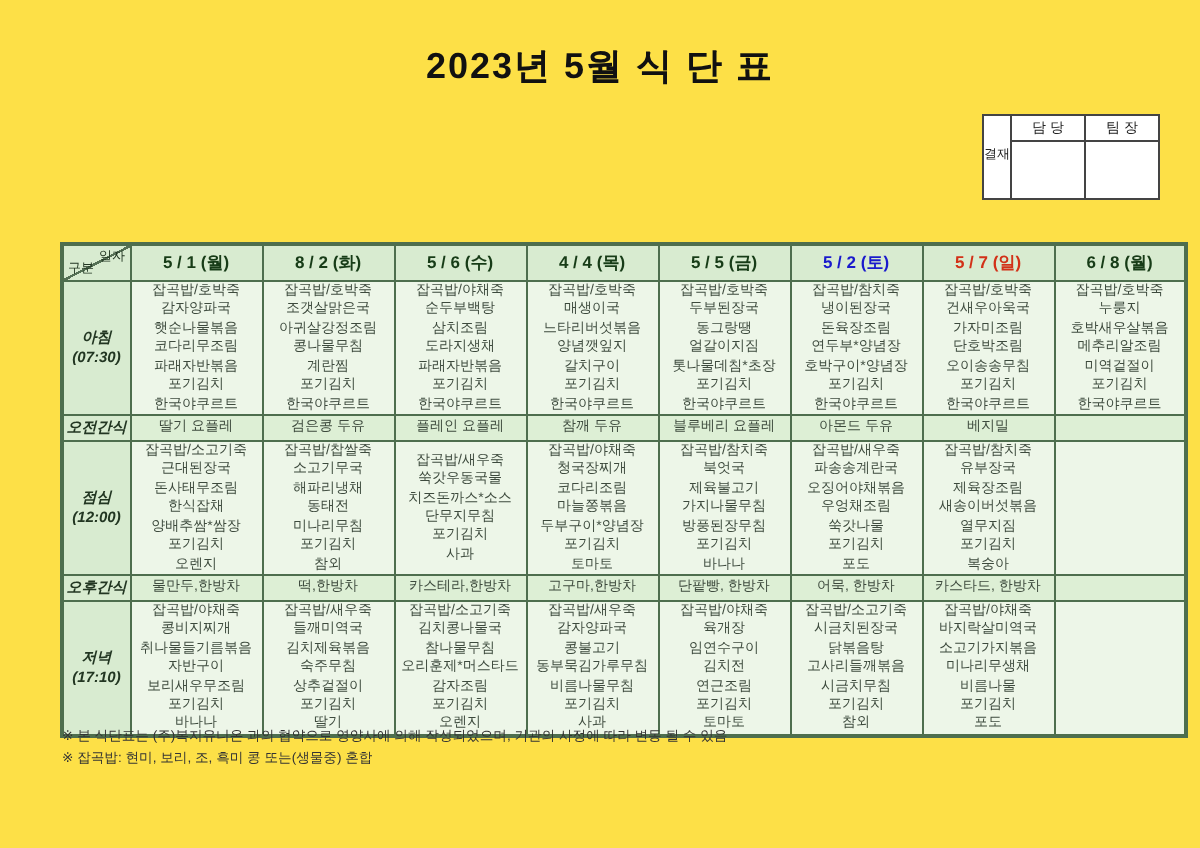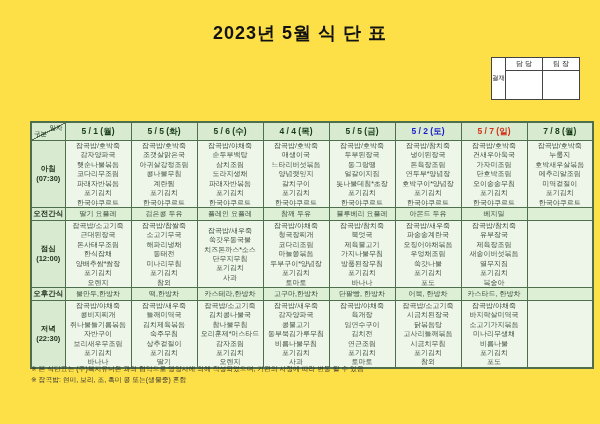--- a/index.html
+++ b/index.html
@@ -21,21 +21,21 @@
              border:2px solid var(--border,#4e6e4e);}
   table.menu td{border:1px solid var(--border,#4e6e4e);padding:0;overflow:hidden;}
   td.day-head{height:17px;background:var(--header-bg,#d8ebd0);text-align:center;
               font-size:8.5px;font-weight:bold;}
   td.corner{position:relative;background-color:var(--header-bg,#d8ebd0);
     background-image:linear-gradient(to bottom right,transparent calc(50% - 0.6px),
       #557055 calc(50% - 0.6px),#557055 calc(50% + 0.6px),transparent calc(50% + 0.6px));}
   .corner-top{position:absolute;top:1px;right:2px;font-size:6.5px;color:#223622;}
   .corner-bottom{position:absolute;bottom:1px;left:2px;font-size:6.5px;color:#223622;}
   td.row-label{background:var(--header-bg,#d8ebd0);text-align:center;color:#223622;
-               font-size:7.5px;font-weight:bold;line-height:1.35;}
+               font-size:7.5px;font-weight:bold;line-height:1.35;font-style:italic;}
   td.meal-cell{background:var(--cell-bg,#edf6e8);vertical-align:middle;}
   td.snack-cell{background:var(--snack-bg,#ddefd5);vertical-align:middle;height:12px;}
   .menu-line{font-size:7px;line-height:9.4px;text-align:center;color:var(--text,#3d4a3d);white-space:nowrap;}
   .snack-line{font-size:7px;line-height:10px;text-align:center;color:var(--text,#3d4a3d);white-space:nowrap;}
 
   .footnotes{position:absolute;top:364px;left:31px;font-size:6.8px;color:#333;line-height:1.55;}
 </style>
 </head>
 <body>
 
@@ -70,27 +70,27 @@
         <col style="width:66px">
         <col style="width:66px">
     </colgroup>
     <tbody>
         <tr>
           <td class="corner">
             <span class="corner-top">일자</span>
             <span class="corner-bottom">구분</span>
           </td>
           <td class="day-head" style="color: rgb(23, 60, 23); margin-left: 24px;">5 / 1 (월)</td>
-          <td class="day-head" style="color: rgb(23, 60, 23);">5 / 5 (화)</td>
+          <td class="day-head" style="color: rgb(23, 60, 23);">8 / 2 (화)</td>
           <td class="day-head" style="color: rgb(23, 60, 23);">5 / 6 (수)</td>
           <td class="day-head" style="color: rgb(23, 60, 23);">4 / 4 (목)</td>
           <td class="day-head" style="color: rgb(23, 60, 23);">5 / 5 (금)</td>
           <td class="day-head" style="color: rgb(26, 26, 204);">5 / 2 (토)</td>
           <td class="day-head" style="color: rgb(210, 49, 24);">5 / 7 (일)</td>
-          <td class="day-head" style="color: rgb(23, 60, 23);">7 / 8 (월)</td>
+          <td class="day-head" style="color: rgb(23, 60, 23);">6 / 8 (월)</td>
         </tr>
         <tr style="height: 67px;">
           <td class="row-label">
             <div>아침</div>
             <div>(07:30)</div>
           </td>
           <td class="meal-cell">
             <div class="menu-line">잡곡밥/호박죽</div>
             <div class="menu-line">감자양파국</div>
             <div class="menu-line">햇순나물볶음</div>
@@ -282,21 +282,21 @@
             <div class="snack-line">어묵, 한방차</div>
           </td>
           <td class="snack-cell">
             <div class="snack-line">카스타드, 한방차</div>
           </td>
           <td class="snack-cell"></td>
         </tr>
         <tr style="height: 67px;">
           <td class="row-label">
             <div>저녁</div>
-            <div>(22:30)</div>
+            <div>(17:10)</div>
           </td>
           <td class="meal-cell">
             <div class="menu-line">잡곡밥/야채죽</div>
             <div class="menu-line">콩비지찌개</div>
             <div class="menu-line">취나물들기름볶음</div>
             <div class="menu-line">자반구이</div>
             <div class="menu-line">보리새우무조림</div>
             <div class="menu-line">포기김치</div>
             <div class="menu-line">바나나</div>
           </td>

